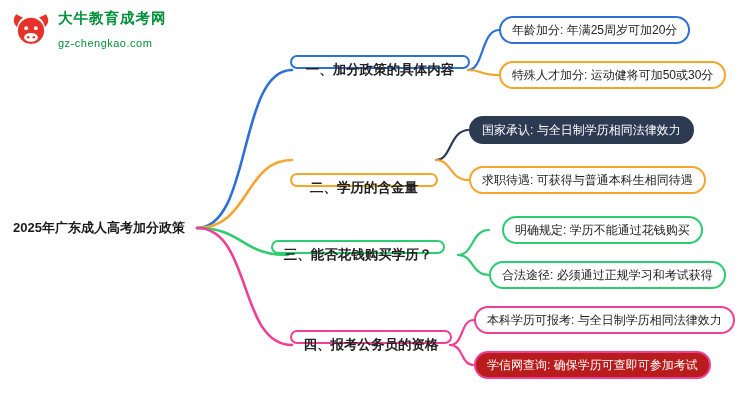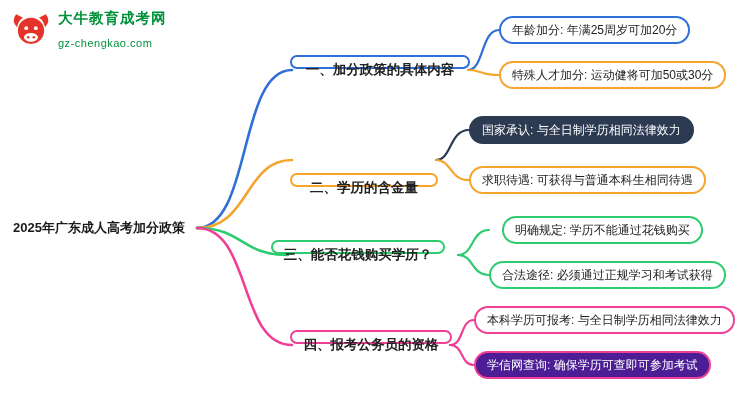--- a/index.html
+++ b/index.html
@@ -87,15 +87,15 @@
   <div class="node branch" style="left: 290px; top: 145px; width: 148px; border-color: rgb(245, 164, 44); margin-top: 28px;">二、学历的含金量</div>
   <div class="node child" style="left: 469px; top: 166px; border-color: rgb(245, 164, 44);">求职待遇: 可获得与普通本科生相同待遇</div>
   <div class="node child filled" style="left: 469px; top: 116px; border-color: rgb(44, 58, 82); background: rgb(44, 58, 82);">国家承认: 与全日制学历相同法律效力</div>
 
   <div class="node branch" style="left: 271px; top: 240px; width: 174px; border-color: rgb(46, 204, 113);">三、能否花钱购买学历？</div>
   <div class="node child" style="left: 502px; top: 216px; border-color: rgb(46, 204, 113);">明确规定: 学历不能通过花钱购买</div>
   <div class="node child" style="left: 489px; top: 261px; border-color: rgb(46, 204, 113);">合法途径: 必须通过正规学习和考试获得</div>
 
   <div class="node branch" style="left: 290px; top: 330px; width: 162px; border-color: rgb(239, 63, 150);">四、报考公务员的资格</div>
   <div class="node child" style="left: 474px; top: 306px; border-color: rgb(239, 63, 150);">本科学历可报考: 与全日制学历相同法律效力</div>
-  <div class="node child filled" style="left: 474px; top: 351px; border-color: rgb(239, 63, 150); background: #4c1d95;">学信网查询: 确保学历可查即可参加考试</div>
+  <div class="node child filled" style="left: 474px; top: 351px; border-color: rgb(239, 63, 150); background: #b91c1c;">学信网查询: 确保学历可查即可参加考试</div>
 
 </div>
 
 </body></html>

